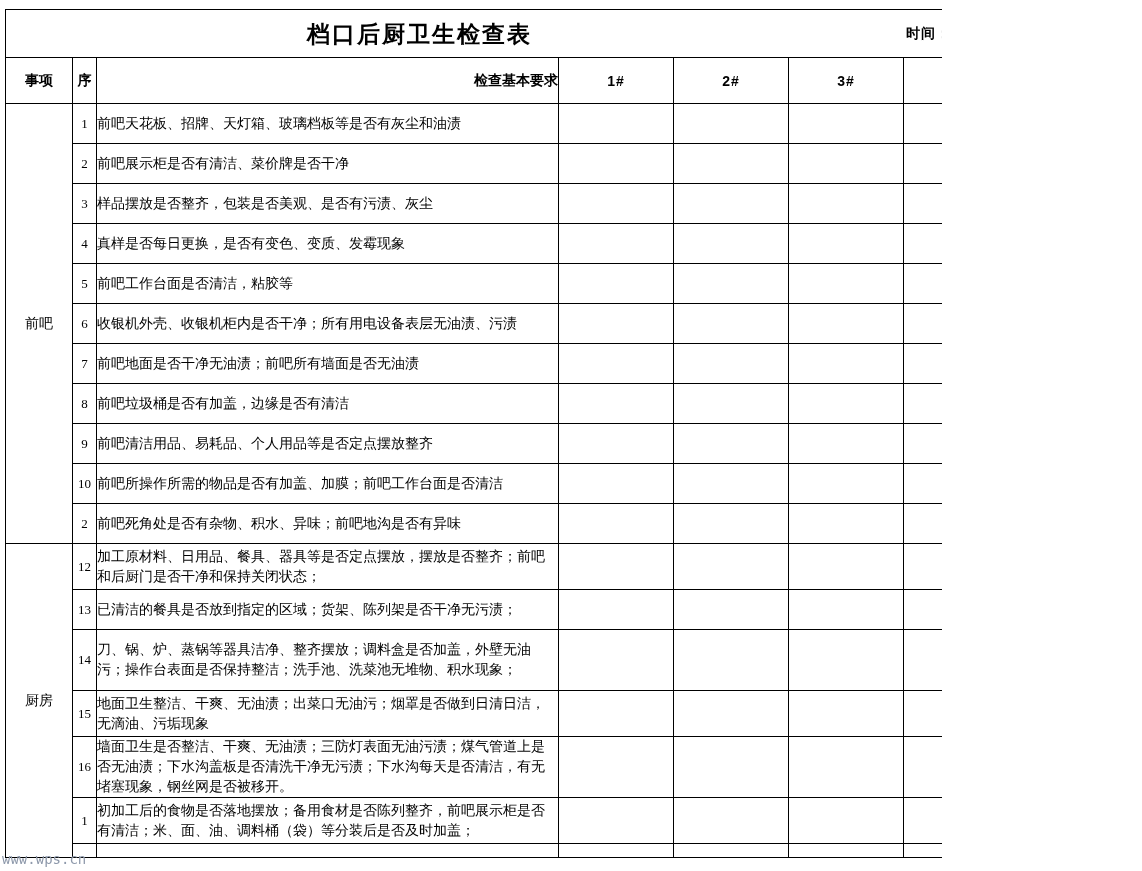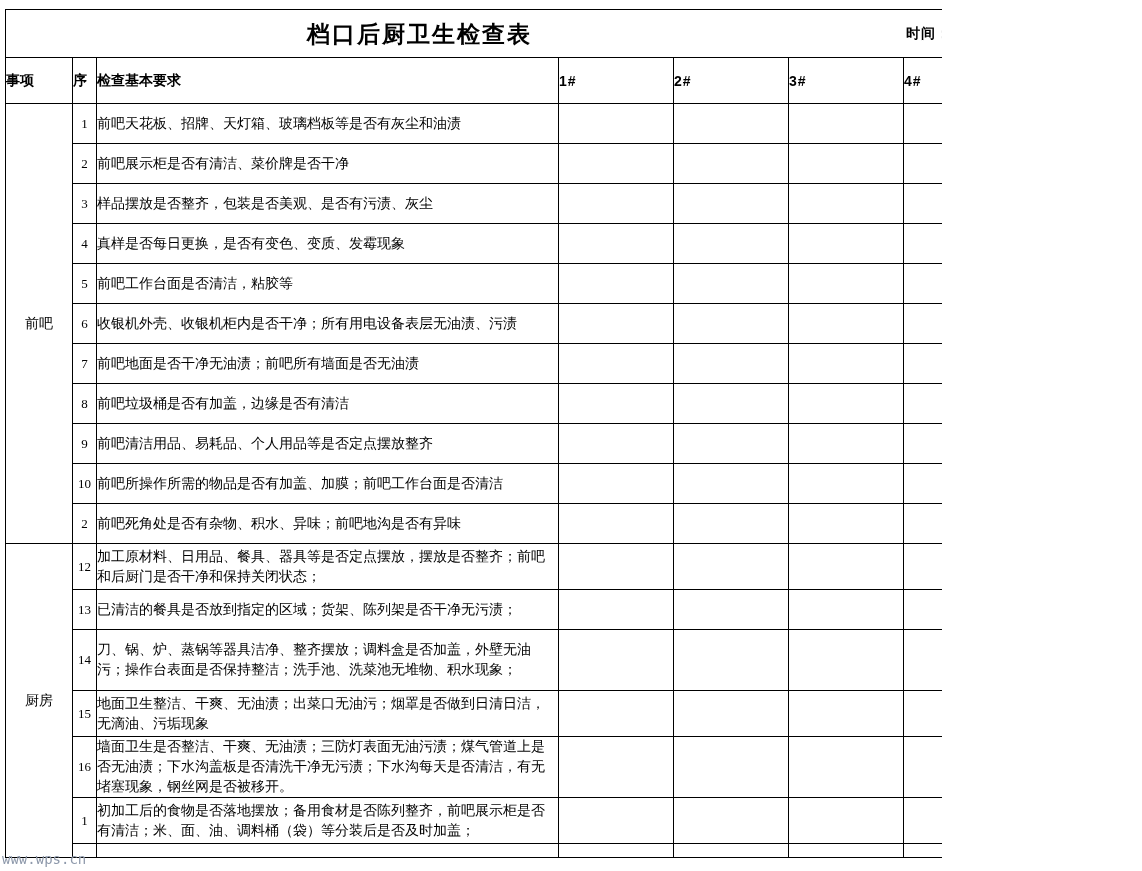--- a/index.html
+++ b/index.html
@@ -70,26 +70,26 @@
     font-weight: 700;
     font-family: "Liberation Sans", "DejaVu Sans", sans-serif;
     white-space: nowrap;
   }
   .date-group .dlabel { letter-spacing: 1px; padding-left: 39px; }
   .date-group .dunit { display: inline-block; margin-left: 26px; }
 
   
   td.hdr {
     height: 46px;
-    text-align: left;
+    text-align: center;
     font-size: 14px;
     font-weight: 700;
     font-family: "Liberation Sans", "DejaVu Sans", sans-serif;
   }
-  td.hdr.desc { font-size: 14px; }
+  td.hdr.desc { font-size: 14px; text-align: right; }
   td.hdr.num { font-size: 14px; letter-spacing: 1px; }
 
   
   td.cat {
     text-align: center;
     vertical-align: middle;
     font-size: 14px;
     font-family: Liberation Sans, sans-serif;
   }
   td.seq {

